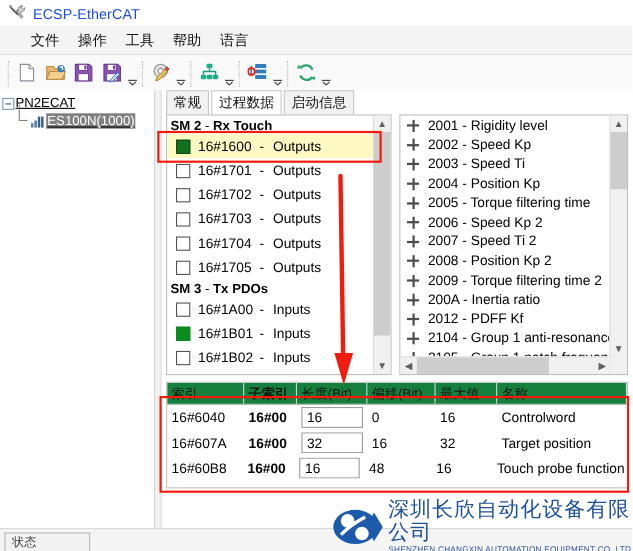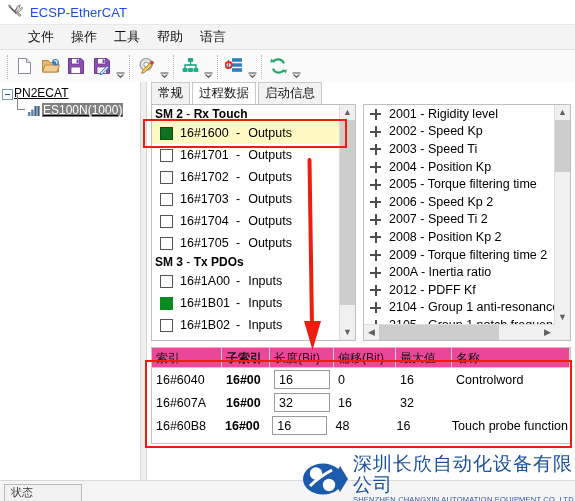--- a/index.html
+++ b/index.html
@@ -177,21 +177,21 @@
     width:11px; height:11px; position:relative; margin-right:8px; flex:0 0 auto;
   }
   .plus:before { content:""; position:absolute; left:0; top:5px; width:11px; height:2px; background:#4d4d4d;}
   .plus:after  { content:""; position:absolute; left:4.5px; top:0.5px; width:2px; height:11px; background:#4d4d4d;}
 
   
   .tbl-box {
     position:absolute; left:4px; top:265px; right:4px; height:95px;
     background:#ffffff; border:1px solid #c4c4c4; overflow:hidden;
   }
-  .tbl-head { display:flex; height:19px; background:#ec4899; border-bottom:1px solid #c8c8c8;}
+  .tbl-head { display:flex; height:19px; background:#15803d; border-bottom:1px solid #c8c8c8;}
   .th {
     font-size:12px; padding:2px 4px 0 4px; border-right:1px solid #d2d2d2;
     box-sizing:border-box; overflow:hidden; white-space:nowrap; color:#111;
   }
   .tr { display:flex; height:23px; align-items:center;}
   .td {
     font-size:12.5px; padding:0 4px; box-sizing:border-box; white-space:nowrap; overflow:hidden;
   }
   .cellbox {
     border:1px solid #9b9b9b; background:#fff; height:19px; line-height:18px;
@@ -600,20 +600,21 @@
           <div class="td c5">Controlword</div>
         </div>
         <div class="tr">
           <div class="td c0">16#607A</div>
           <div class="td c1">16#00</div>
           <div class="td c2">
               <div class="cellbox">32</div>
             </div>
           <div class="td c3">16</div>
           <div class="td c4">32</div>
+          <div class="td c5">Target position</div>
         </div>
         <div class="tr">
           <div class="td c0">16#60B8</div>
           <div class="td c1">16#00</div>
           <div class="td c2">
               <div class="cellbox">16</div>
             </div>
           <div class="td c3">48</div>
           <div class="td c4">16</div>
           <div class="td c5">Touch probe function</div>

